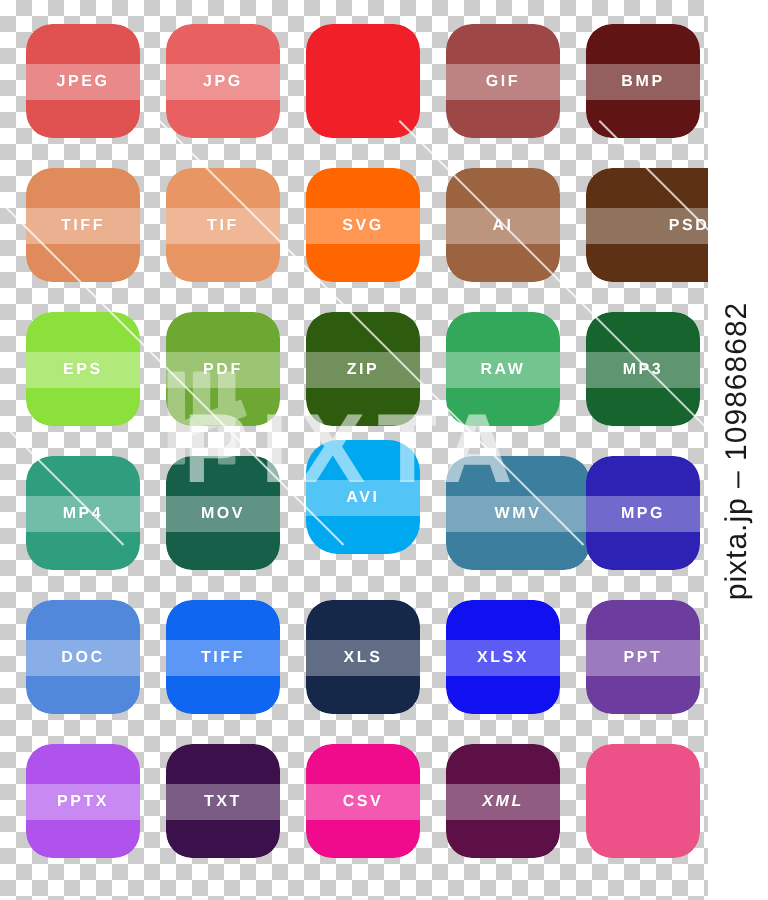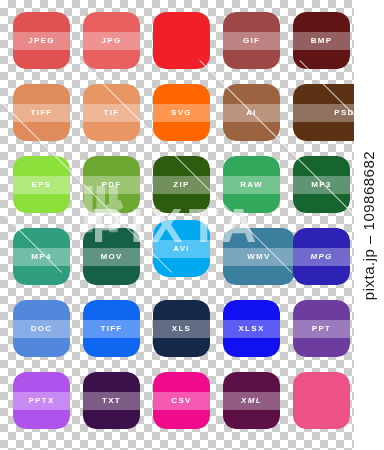--- a/index.html
+++ b/index.html
@@ -190,21 +190,21 @@
         </div>
       </div>
       <div class="tile" style="left: 223px; top: 228px; padding-left: 15px;">
         <div class="body" style="background: rgb(60, 126, 158);"></div>
         <div class="band" style="background: rgba(255, 255, 255, 0.32);">
           <span class="label">WMV</span>
         </div>
       </div>
       <div class="tile" style="left: 293px; top: 228px;">
         <div class="body" style="background: rgb(46, 34, 180);"></div>
-        <div class="band" style="background: rgba(255, 255, 255, 0.32); font-style: italic;">
+        <div class="band" style="background: rgba(255, 255, 255, 0.32);">
           <span class="label">MPG</span>
         </div>
       </div>
       <div class="tile" style="left: 13px; top: 300px;">
         <div class="body" style="background: rgb(82, 136, 220);"></div>
         <div class="band" style="background: rgba(255, 255, 255, 0.32);">
           <span class="label">DOC</span>
         </div>
       </div>
       <div class="tile" style="left: 83px; top: 300px;">

